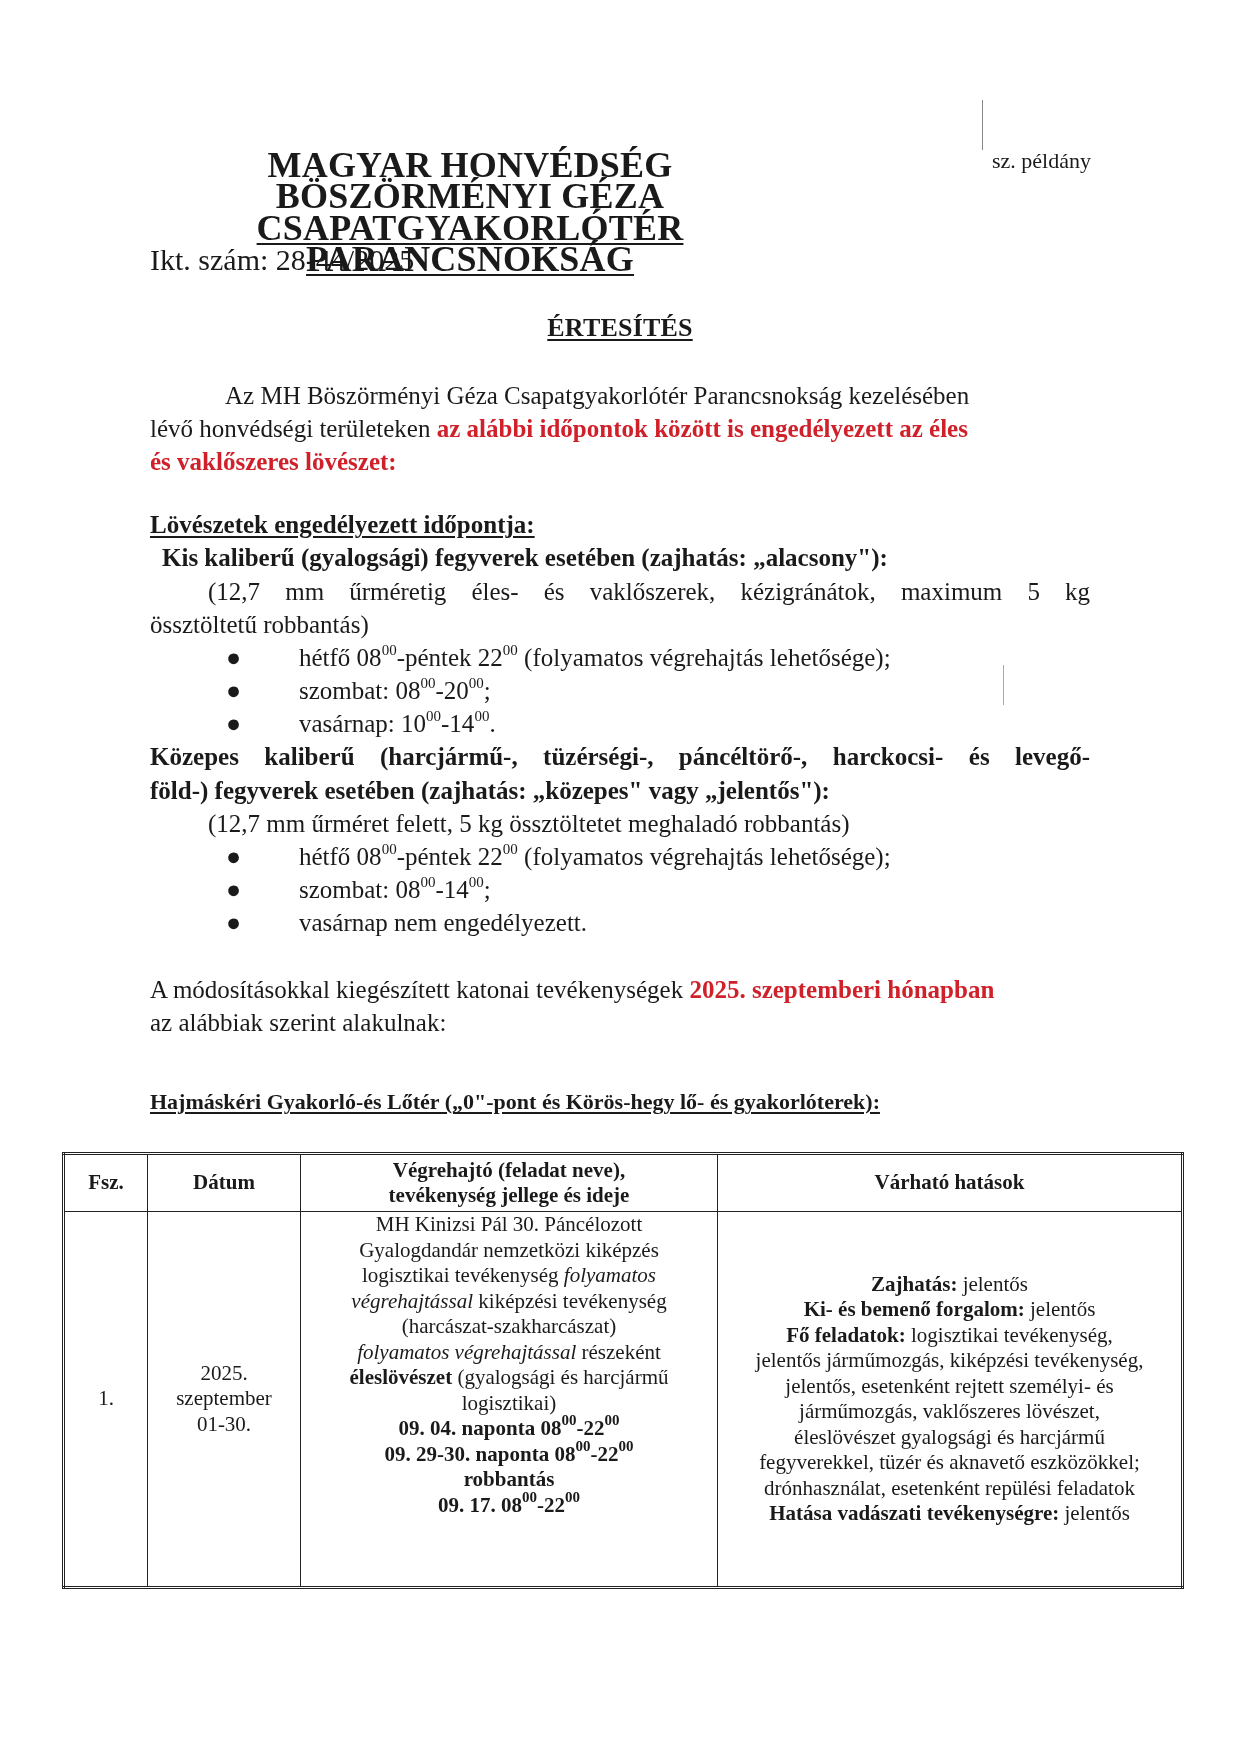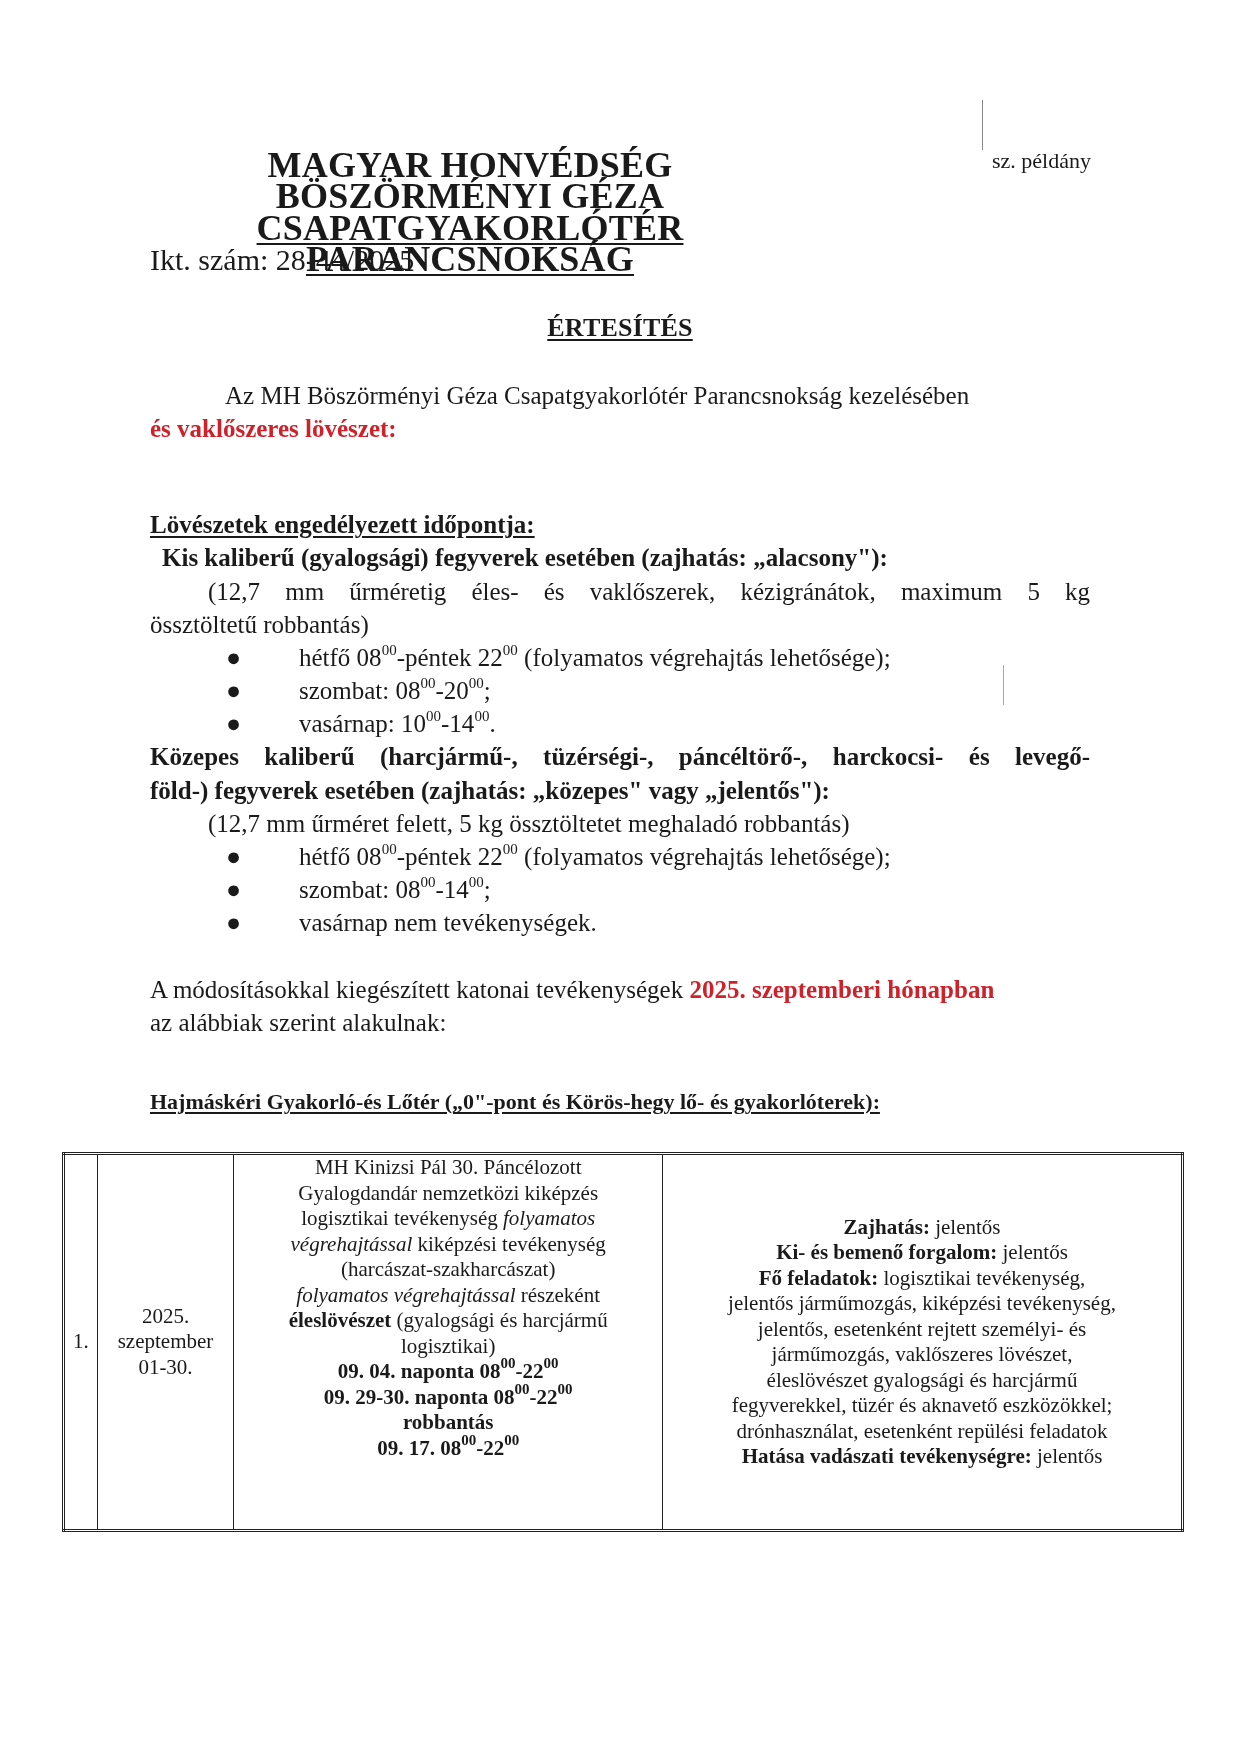--- a/index.html
+++ b/index.html
@@ -36,20 +36,21 @@
 <div class="abs hdr" style="left:150px; width:640px; top:150px;">MAGYAR HONVÉDSÉG</div>
 <div class="abs hdr" style="left:150px; width:640px; top:181px;">BÖSZÖRMÉNYI GÉZA</div>
 <div class="abs hdr u" style="left:150px; width:640px; top:213px;">CSAPATGYAKORLÓTÉR PARANCSNOKSÁG</div>
 <div class="abs txt" style="left:150px; top:246px; font-size:30px; line-height:28px;">Ikt. szám: 28-44/2025</div>
 <div class="abs txt" style="left:992px; top:147px; font-size:22px; line-height:28px;">sz. példány</div>
 
 <div class="abs hdr u" style="left:0; width:1240px; top:312px; font-size:26px;">ÉRTESÍTÉS</div>
 
 <div class="abs txt" style="left:150px; width:940px; top:379px; text-align:justify;">
   <span class="line" style="padding-left:75px;">Az MH Böszörményi Géza Csapatgyakorlótér Parancsnokság kezelésében</span>
+  <span class="line"><span>lévő honvédségi területeken </span><span class="red">az alábbi időpontok között is engedélyezett az éles</span></span>
   <span class="line red">és vaklőszeres lövészet:</span>
 </div>
 
 <div class="abs txt b u" style="left:150px; top:508px;">Lövészetek engedélyezett időpontja:</div>
 <div class="abs txt b" style="left:162px; top:541px;">Kis kaliberű (gyalogsági) fegyverek esetében (zajhatás: „alacsony"):</div>
 <div class="abs txt" style="left:208px; top:575px; width:882px; text-align:justify; text-align-last:justify;">(12,7 mm űrméretig éles- és vaklőszerek, kézigránátok, maximum 5 kg</div>
 <div class="abs txt" style="left:150px; top:608px;">össztöltetű robbantás)</div>
 
 <div class="bullet-row" style="top:641px;">
   <span class="dot">●</span>
@@ -71,32 +72,41 @@
 <div class="bullet-row" style="top:840px;">
   <span class="dot">●</span>
   <span class="bt"><span>hétfő 08</span><sup>00</sup><span>-péntek 22</span><sup>00</sup><span> (folyamatos végrehajtás lehetősége);</span></span>
 </div>
 <div class="bullet-row" style="top:873px;">
   <span class="dot">●</span>
   <span class="bt"><span>szombat: 08</span><sup>00</sup><span>-14</span><sup>00</sup><span>;</span></span>
 </div>
 <div class="bullet-row" style="top:906px;">
   <span class="dot">●</span>
-  <span class="bt">vasárnap nem tevékenységek.</span>
+  <span class="bt">vasárnap nem engedélyezett.</span>
 </div>
 
 <div class="abs txt" style="left:150px; top:973px; width:940px;">
   <span class="line"><span>A módosításokkal kiegészített katonai tevékenységek </span><span class="red">2025. szeptemberi hónapban</span></span>
   <span class="line">az alábbiak szerint alakulnak:</span>
 </div>
 
 <div class="abs b u" style="left:150px; top:1088px; font-size:22px; line-height:28px;">Hajmáskéri Gyakorló-és Lőtér („0"-pont és Körös-hegy lő- és gyakorlóterek):</div>
 
 <table class="grid">
   <tbody>
+      <tr>
+    <th class="c1">Fsz.</th>
+    <th class="c2">Dátum</th>
+    <th class="c3">
+      <span class="line">Végrehajtó (feladat neve),</span>
+      <span class="line">tevékenység jellege és ideje</span>
+    </th>
+    <th class="c4">Várható hatások</th>
+  </tr>
   <tr>
     <td class="body">1.</td>
     <td class="body">
       <span class="line">2025.</span>
       <span class="line">szeptember</span>
       <span class="line">01-30.</span>
     </td>
     <td class="body" style="vertical-align:top; padding-top:0;">
       <span class="line">MH Kinizsi Pál 30. Páncélozott</span>
       <span class="line">Gyalogdandár nemzetközi kiképzés</span>

